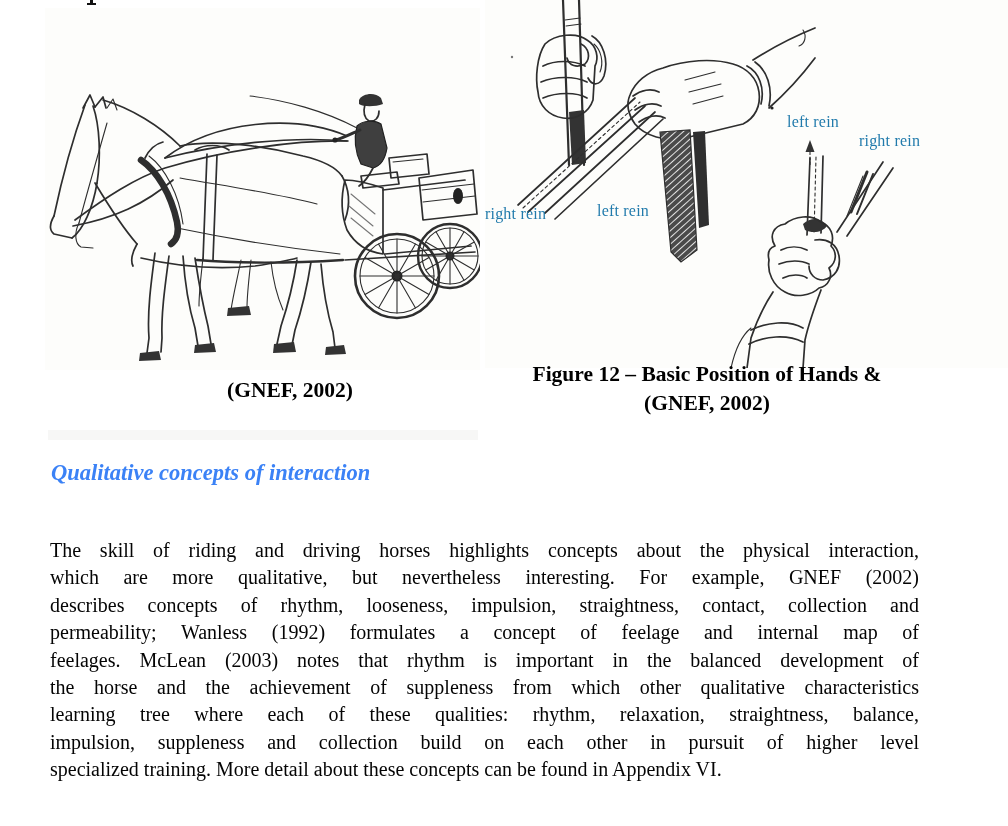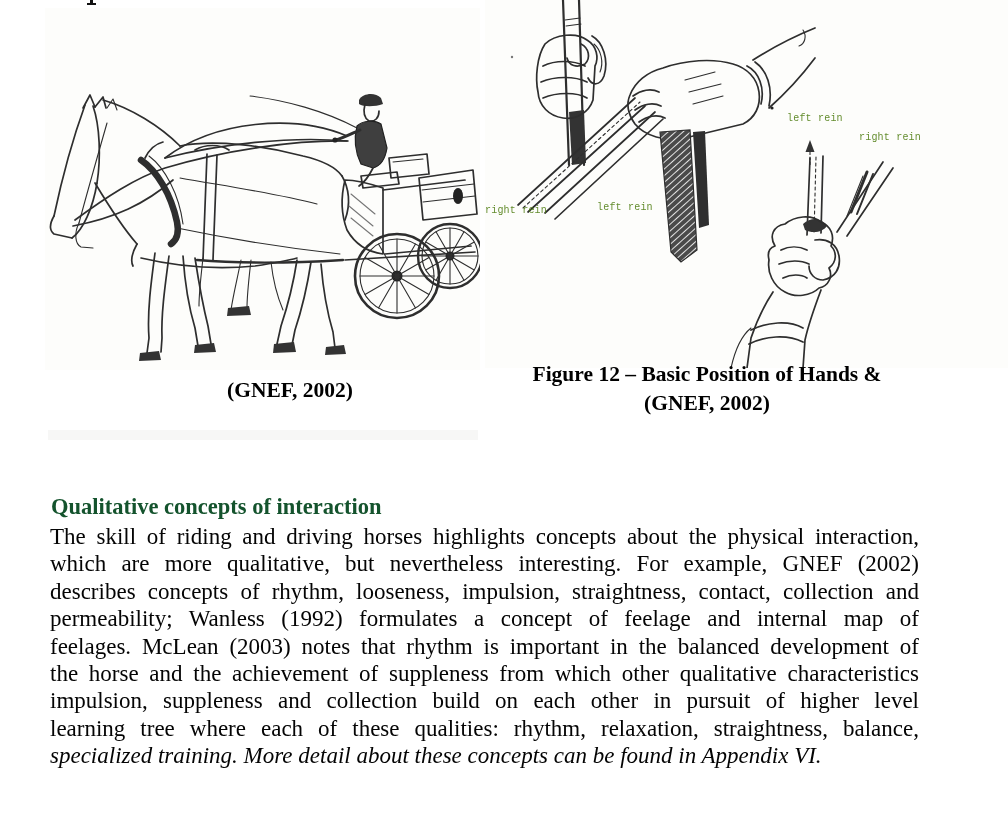--- a/index.html
+++ b/index.html
@@ -23,38 +23,38 @@
   .scan-band { position:absolute; left:48px; top:430px; width:430px; height:10px; background:#f1f1ee; opacity:.55; }
 
   
   .caption { position:absolute; text-align:center; font-weight:bold; font-size:21.5px; line-height:28.5px; color:#000; }
   .cap11 { left:95px;  top:376px; width:390px; }
   .cap12 { left:505px; top:360px; width:404px; }
 
   
   .rein-label {
     position:absolute;
-    font-family:Liberation Mono, monospace;
-    font-size:10px; letter-spacing:.2px;
-    color:#4d7c0f; opacity:.88;
+    font-family:Liberation Serif, serif;
+    font-size:16px; letter-spacing:.2px;
+    color:#0369a1; opacity:.88;
     white-space:nowrap;
   }
 
   
   .heading {
-    position:absolute; left:51px; top:494px; width:880px;
-    font-weight:bold; font-size:22.5px; color:#14532d;
+    position:absolute; left:51px; top:460px; width:880px;
+    font-weight:bold; font-style:italic; font-size:22.5px; color:#3b82f6;
   }
   .para {
-    position:absolute; left:50px; top:523px; width:869px;
-    font-size:23px; line-height:27.4px; color:#040404;
+    position:absolute; left:50px; top:537px; width:869px;
+    font-size:20px; line-height:27.4px; color:#040404;
   }
   .pline { text-align:justify; height:27.4px; overflow:hidden; }
   .pline::after { content:""; display:inline-block; width:100%; }
-  .pline-last { text-align:left;font-style:italic; }
+  .pline-last { text-align:left; }
   .pline-last::after { content:none; }
 
   svg .ink   { stroke:#2e2e2e; stroke-width:1.7; fill:none; stroke-linecap:round; stroke-linejoin:round; }
   svg .thin  { stroke-width:1.1; }
   svg .thick { stroke-width:3; }
   svg .dark  { fill:#333333; stroke:none; }
 </style>
 </head>
 <body>
 
@@ -259,19 +259,19 @@
 
 <div class="heading">Qualitative concepts of interaction</div>
 
 <div class="para">
   <div class="pline">The skill of riding and driving horses highlights concepts about the physical interaction,</div>
   <div class="pline">which are more qualitative, but nevertheless interesting. For example, GNEF (2002)</div>
   <div class="pline">describes concepts of rhythm, looseness, impulsion, straightness, contact, collection and</div>
   <div class="pline">permeability; Wanless (1992) formulates a concept of feelage and internal map of</div>
   <div class="pline">feelages. McLean (2003) notes that rhythm is important in the balanced development of</div>
   <div class="pline">the horse and the achievement of suppleness from which other qualitative characteristics</div>
+  <div class="pline">learning tree where each of these qualities: rhythm, relaxation, straightness, balance,</div>
   <div class="pline">impulsion, suppleness and collection build on each other in pursuit of higher level</div>
-  <div class="pline">learning tree where each of these qualities: rhythm, relaxation, straightness, balance,</div>
   <div class="pline pline-last">specialized training. More detail about these concepts can be found in Appendix VI.</div>
 </div>
 
 
 
 
 </body></html>

